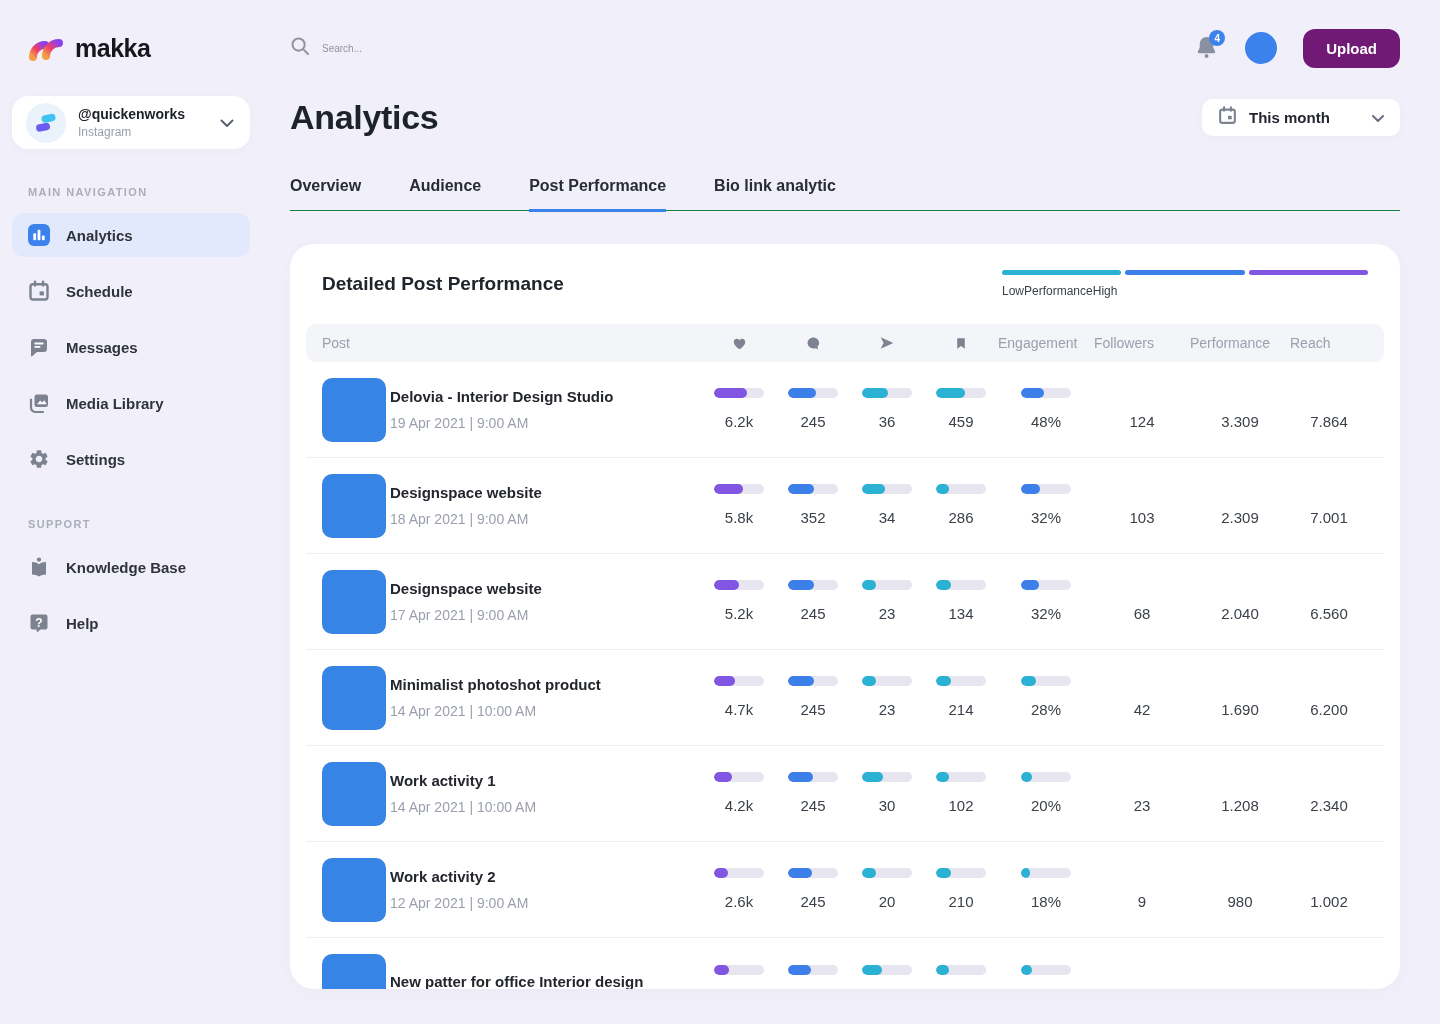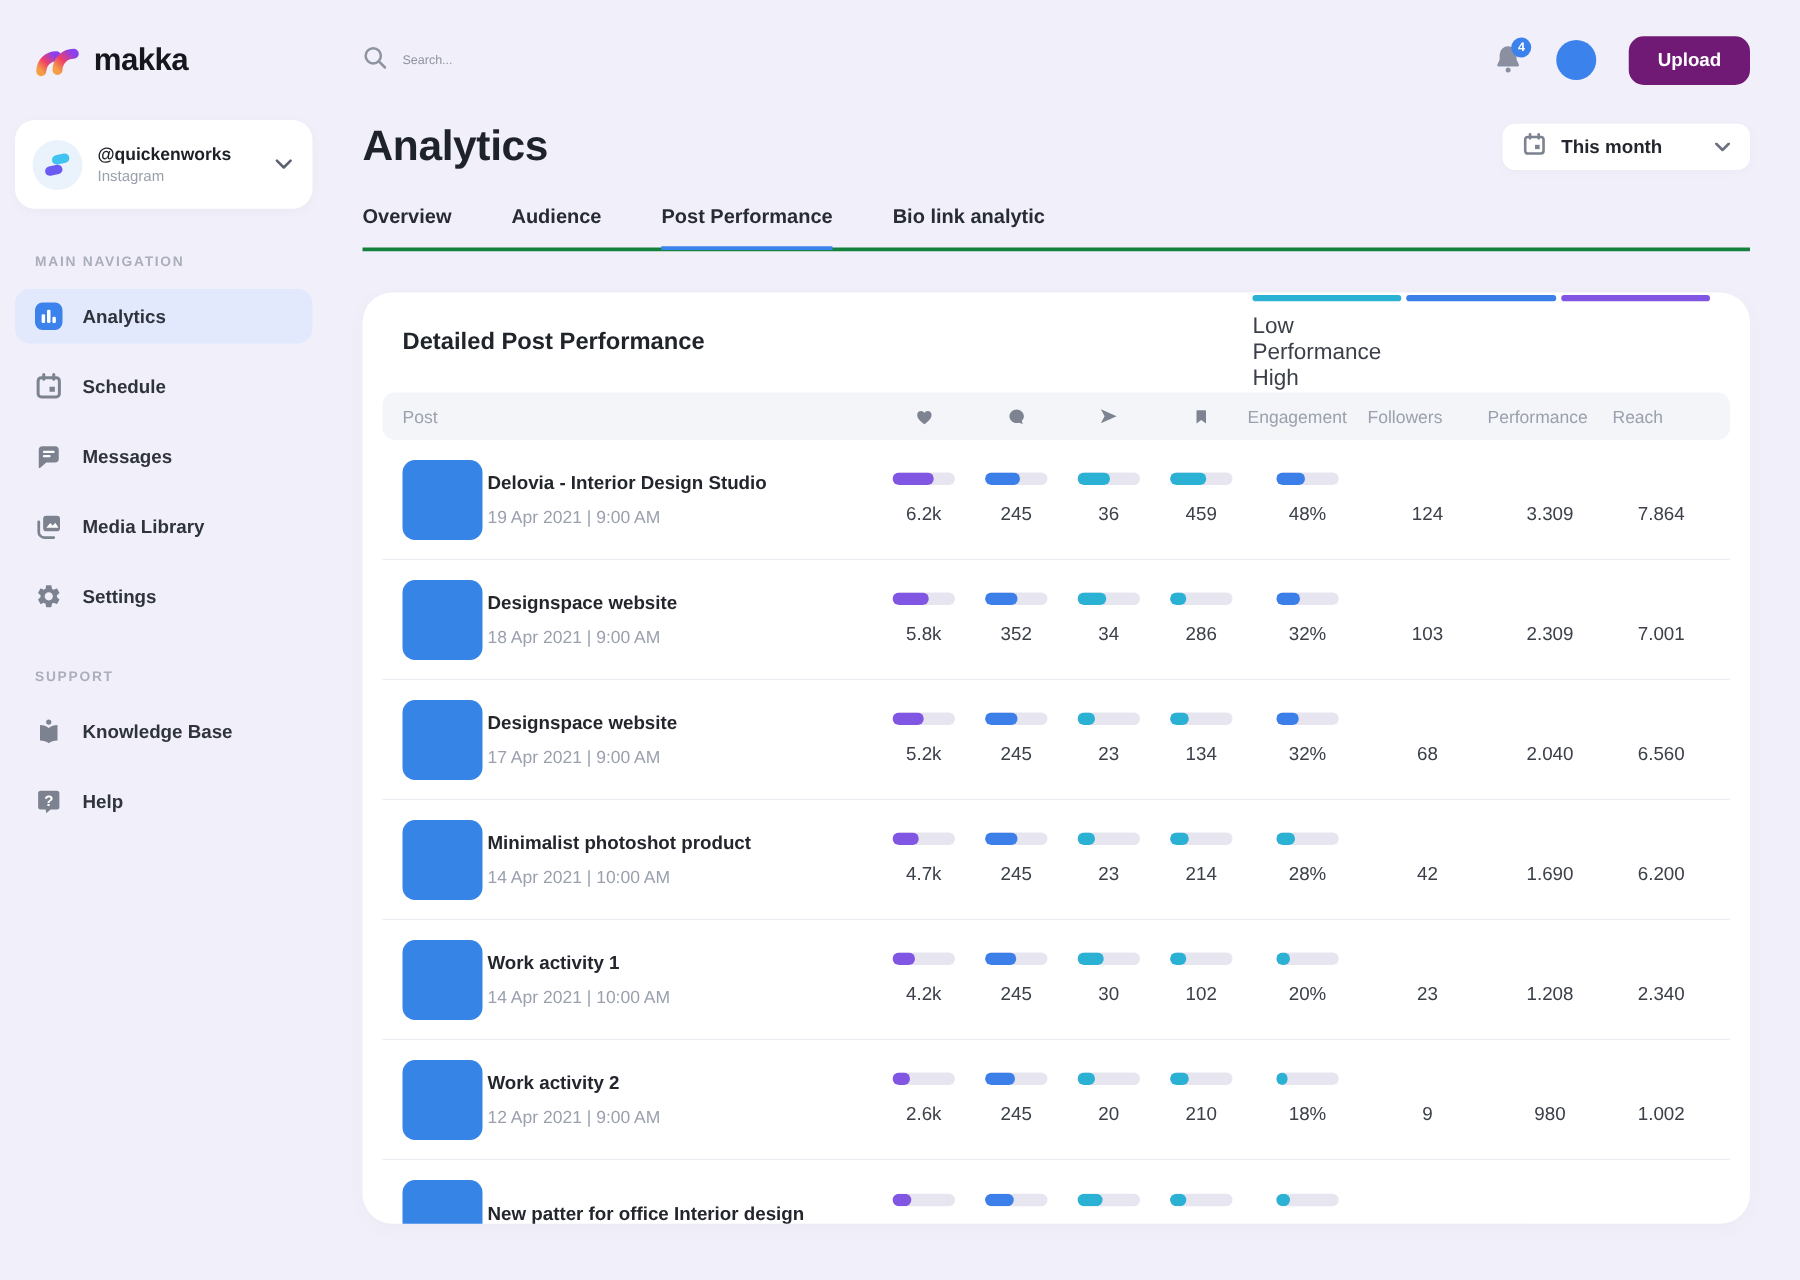--- a/index.html
+++ b/index.html
@@ -9,21 +9,21 @@
     background:#f1f0fa;
     color:#22262e;
     display:flex;
     overflow:hidden;
   }
   
   aside { width:262px; flex-shrink:0; padding:0 12px; }
   .logo-row { height:96px; display:flex; align-items:center; gap:9px; padding-left:16px; }
   .logo-text { font-size:25px; font-weight:800; color:#15171c; letter-spacing:-0.5px; }
   .profile-card {
-    background:#fff; border-radius:16px; height:71px;
+    background:#fff; border-radius:16px; height:53px;
     display:flex; align-items:center; gap:12px; padding:0 16px 0 14px;
     box-shadow:0 2px 8px rgba(40,40,90,0.04);
     cursor:pointer;
   }
   .profile-avatar {
     width:40px; height:40px; border-radius:50%; background:#eaf2fb;
     display:flex; align-items:center; justify-content:center; flex-shrink:0;
   }
   .profile-meta { flex:1; min-width:0; }
   .profile-name { font-size:14px; font-weight:700; color:#1d2027; }
@@ -62,37 +62,37 @@
     padding:11px 23px; cursor:pointer;
   }
   .head-row { display:flex; align-items:center; justify-content:space-between; margin-top:2px; }
   h1 { font-size:34px; font-weight:800; color:#1e222b; letter-spacing:-0.3px; }
   .period-select {
     background:#fff; border-radius:10px; height:37px; width:198px;
     display:flex; align-items:center; gap:12px; padding:0 16px; cursor:pointer;
     box-shadow:0 2px 8px rgba(40,40,90,0.04);
   }
   .period-label { flex:1; font-size:15px; font-weight:600; color:#23262e; }
-  .tabs { margin-top:28px; display:flex; gap:48px; border-bottom:3px solid #15803d; }
+  .tabs { margin-top:40px; display:flex; gap:48px; border-bottom:1px solid #15803d; }
   .tab {
     padding-bottom:14px; font-size:16px; font-weight:600; color:#272b33;
     border-bottom:3px solid transparent; margin-bottom:-2px; cursor:pointer;
   }
   .tab.active { border-bottom-color:#3c82ec; }
   
   .card {
     margin-top:33px; background:#fff; border-radius:24px; height:745px;
     padding:0 16px; overflow:hidden; box-shadow:0 4px 16px rgba(40,40,90,0.03);
   }
   .card-head { height:80px; display:flex; align-items:center; justify-content:space-between; padding:0 16px; }
   .card-title { font-size:19px; font-weight:700; color:#20242b; }
   .legend { width:366px; }
   .legend-bars { display:flex; gap:4px; }
   .legend-bar { flex:1; height:5px; border-radius:3px; }
-  .legend-labels { display:flex; justify-content:center; margin-top:9px; font-size:18px; color:#3a3f48;flex-direction:column; }
+  .legend-labels { display:flex; justify-content:flex-start; margin-top:9px; font-size:12px; color:#3a3f48; }
   .grid-row {
     display:grid;
     grid-template-columns: 1fr 74px 74px 74px 74px 96px 96px 100px 78px;
     align-items:center;
   }
   .thead {
     height:38px; background:#f4f5f9; border-radius:10px; padding:0 16px;
     font-size:14px; color:#9aa0ad;
   }
   .thead .hcell { text-align:left; }

